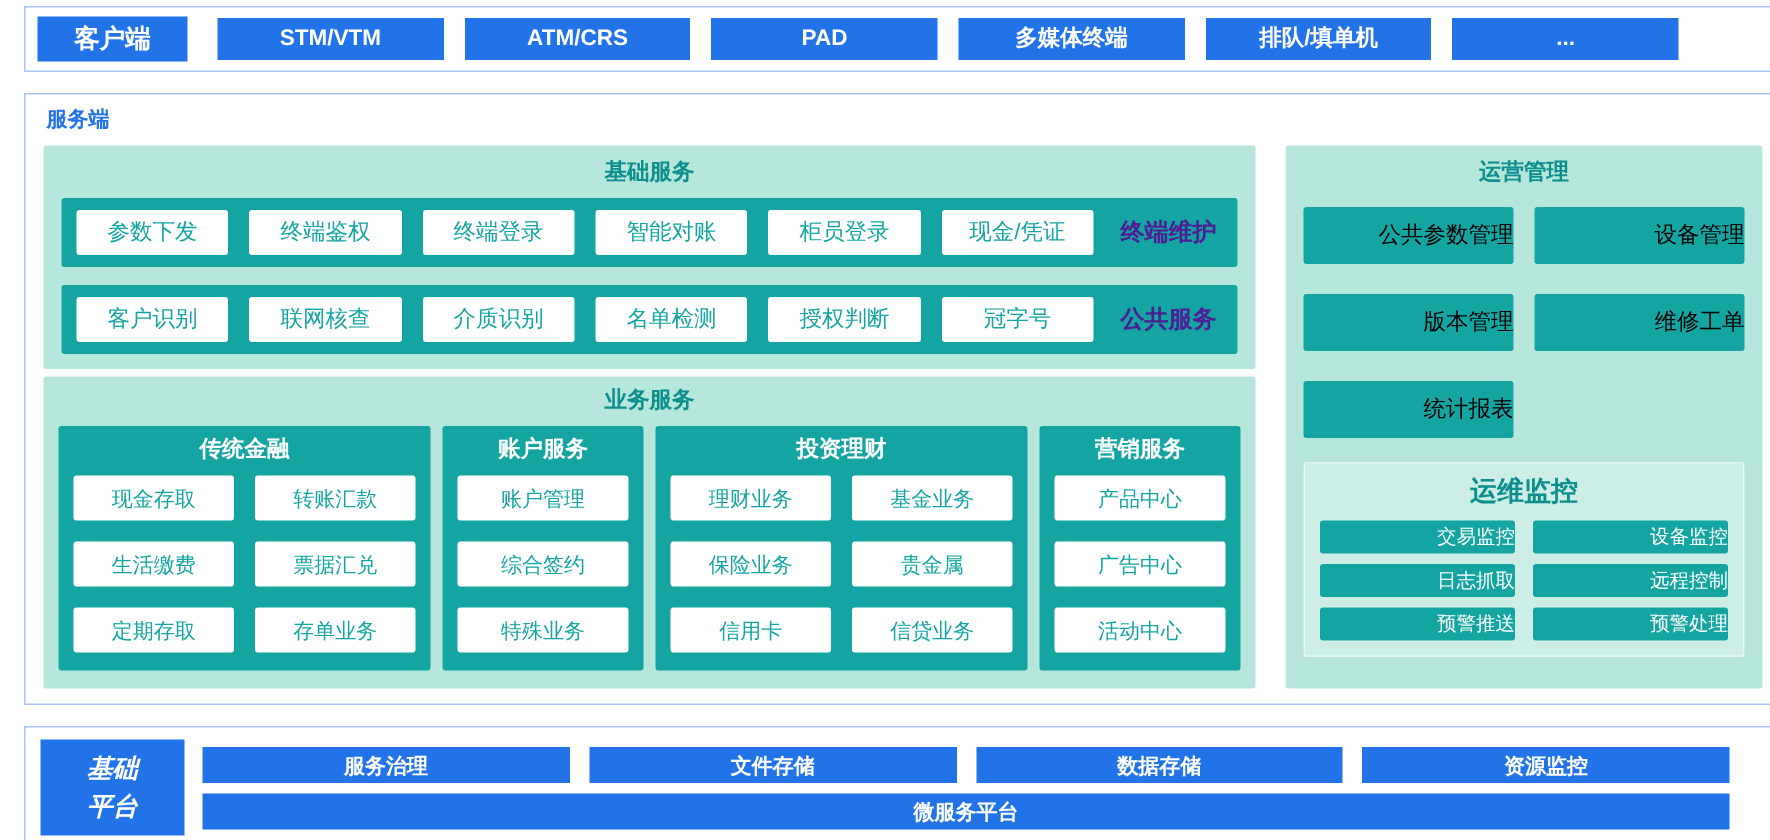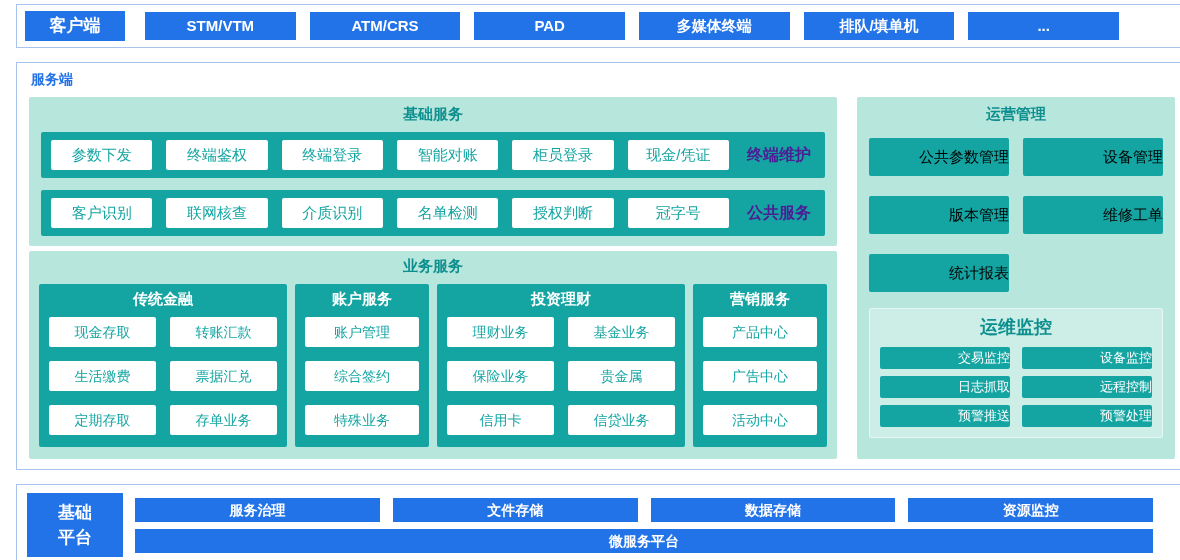--- a/index.html
+++ b/index.html
@@ -64,21 +64,21 @@
   .monitor-node{background:var(--teal);color:#fff;text-align:right;height:22px;line-height:22px;
                 font-size:13px;border-radius:2px;}
 
   
   .platform-bar{border:1px solid var(--border);height:82px;display:flex;align-items:center;
                 padding:8px 10px;background:#fff;flex:0 0 auto;}
   .platform-label{background:var(--blue);color:#fff;width:96px;height:64px;display:flex;
                   align-items:center;justify-content:center;font-weight:bold;font-size:17px;
                   flex:0 0 auto;}
   .platform-label span{display:block;width:2.2em;text-align:center;word-break:break-all;
-                       line-height:1.5;}
+                       line-height:1.5;font-style:italic;}
   .platform-content{flex:1;display:flex;flex-direction:column;gap:7px;margin:0 24px 0 12px;}
   .platform-row{display:flex;gap:13px;}
   .platform-row .blue-node{height:24px;line-height:24px;font-size:14px;}
   .blue-node.full{height:24px;line-height:24px;font-size:14px;width:100%;}
 </style>
 </head>
 <body>
 
 <div class="page">
 

